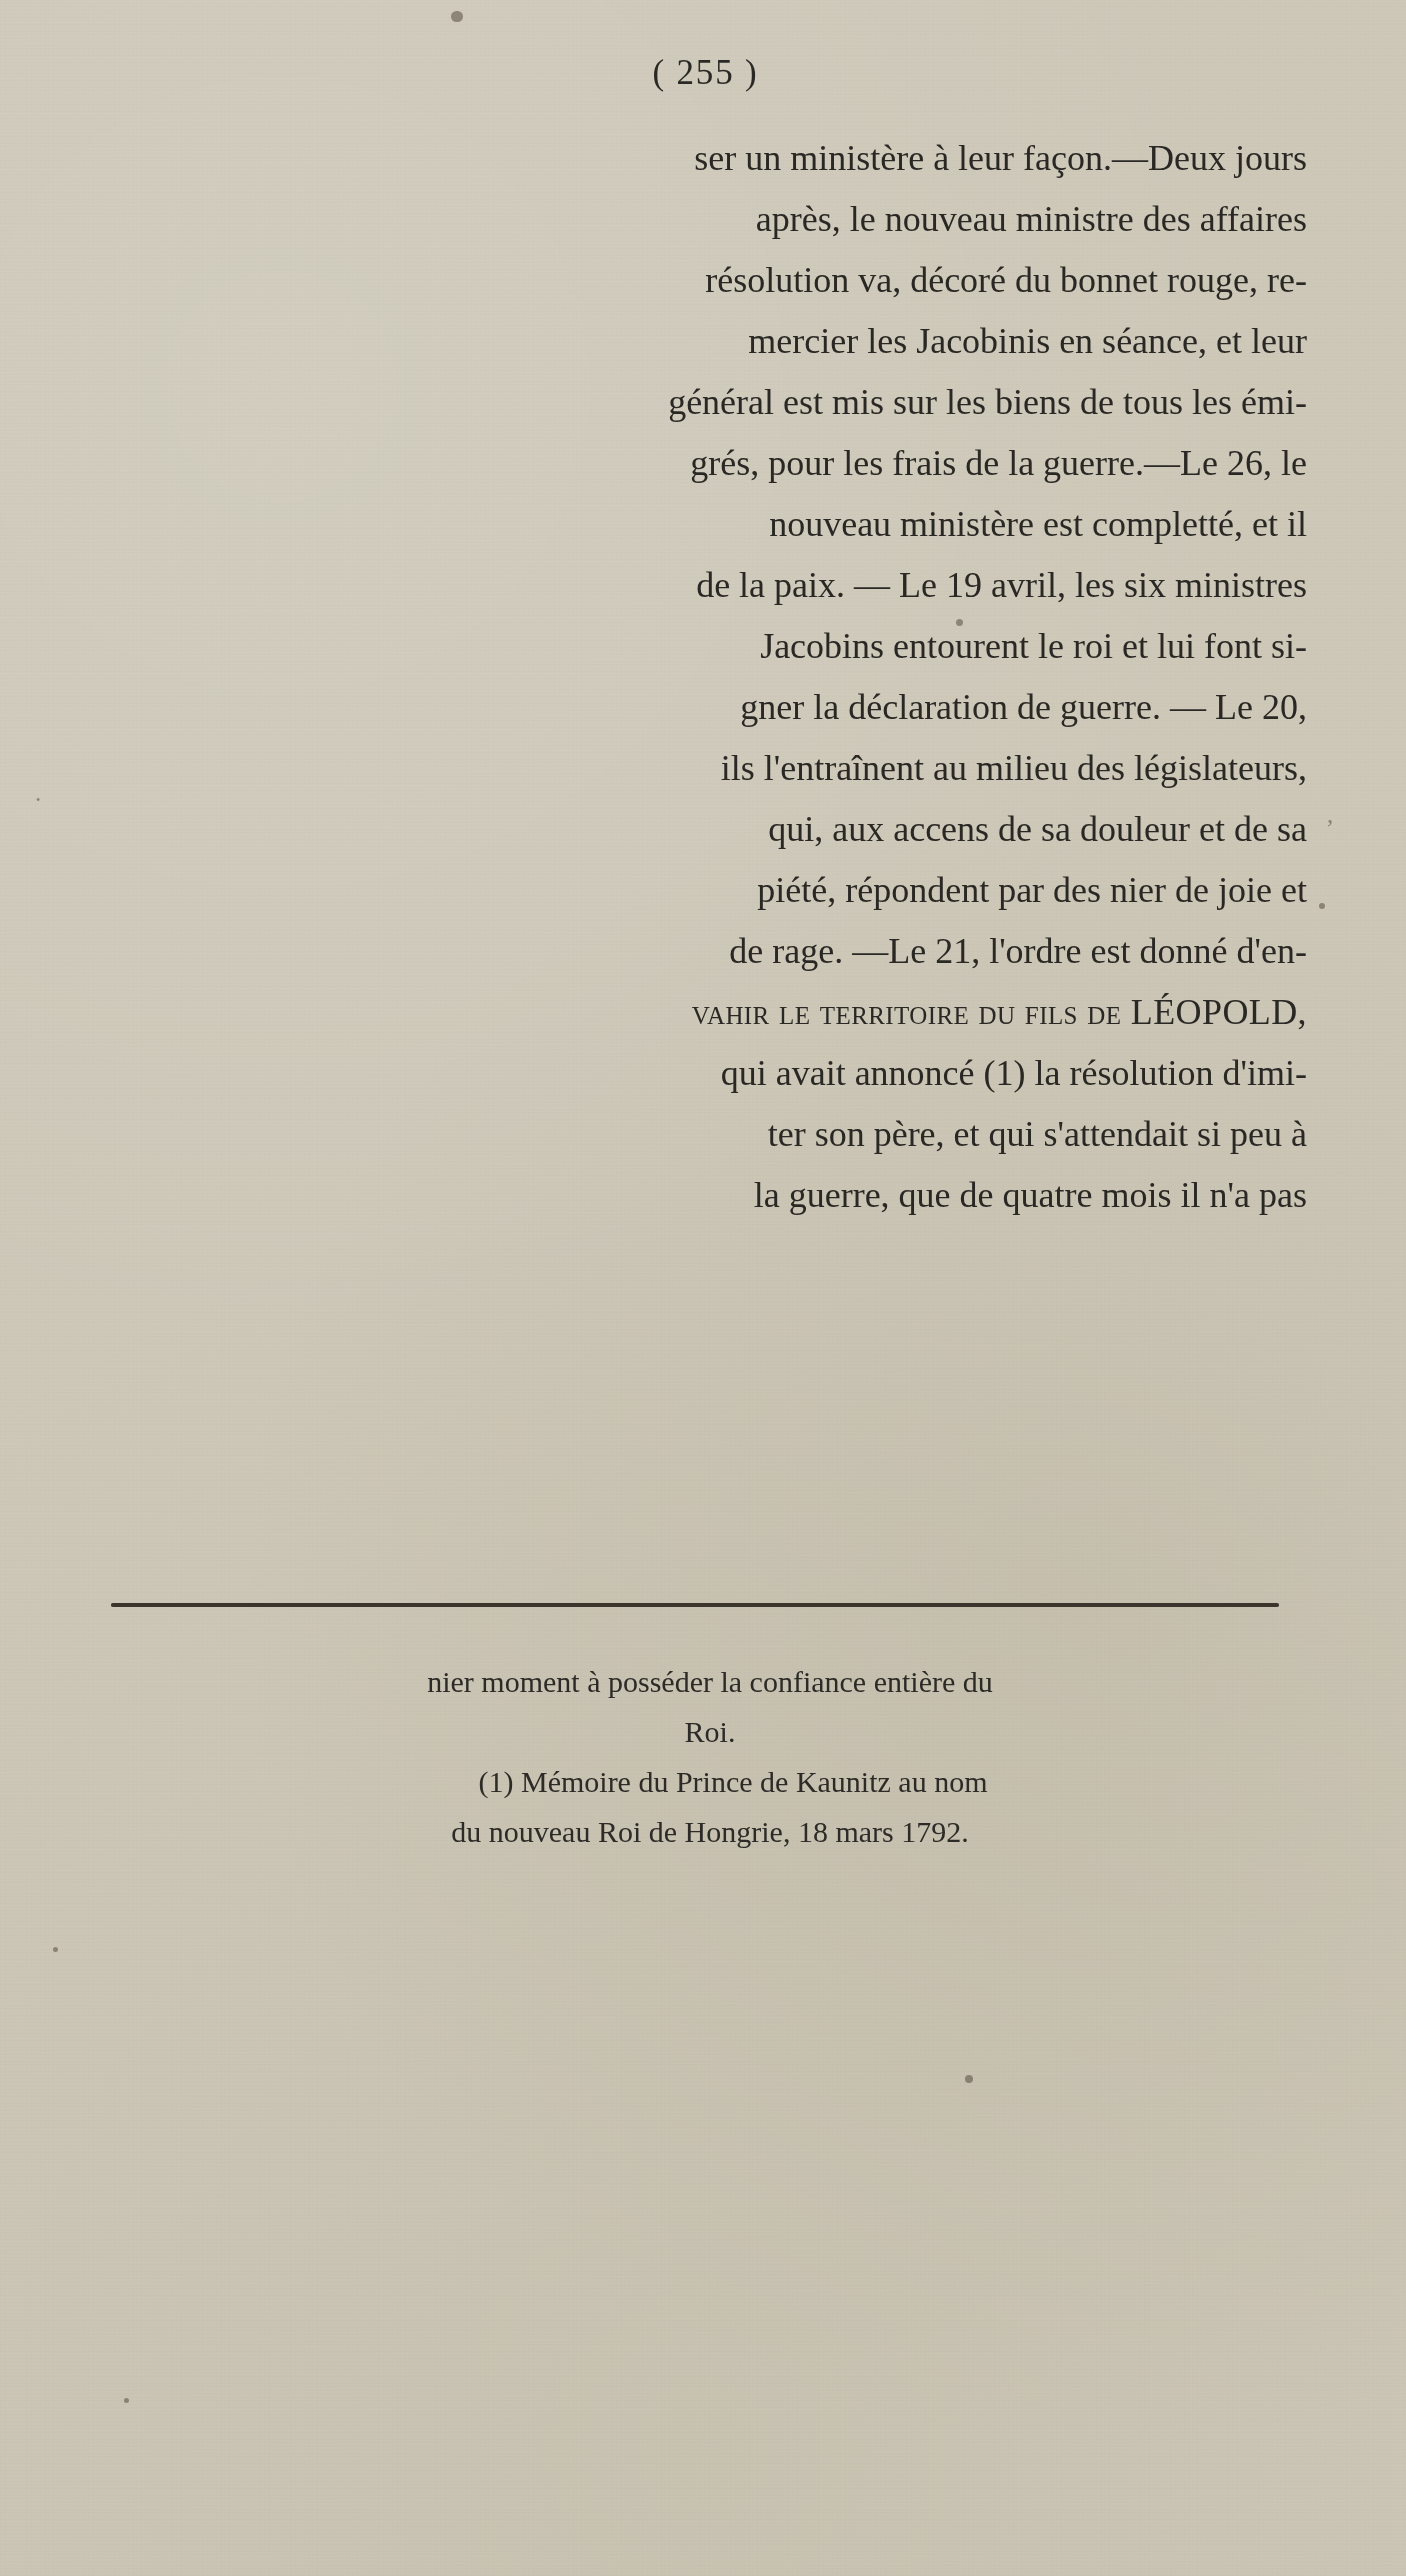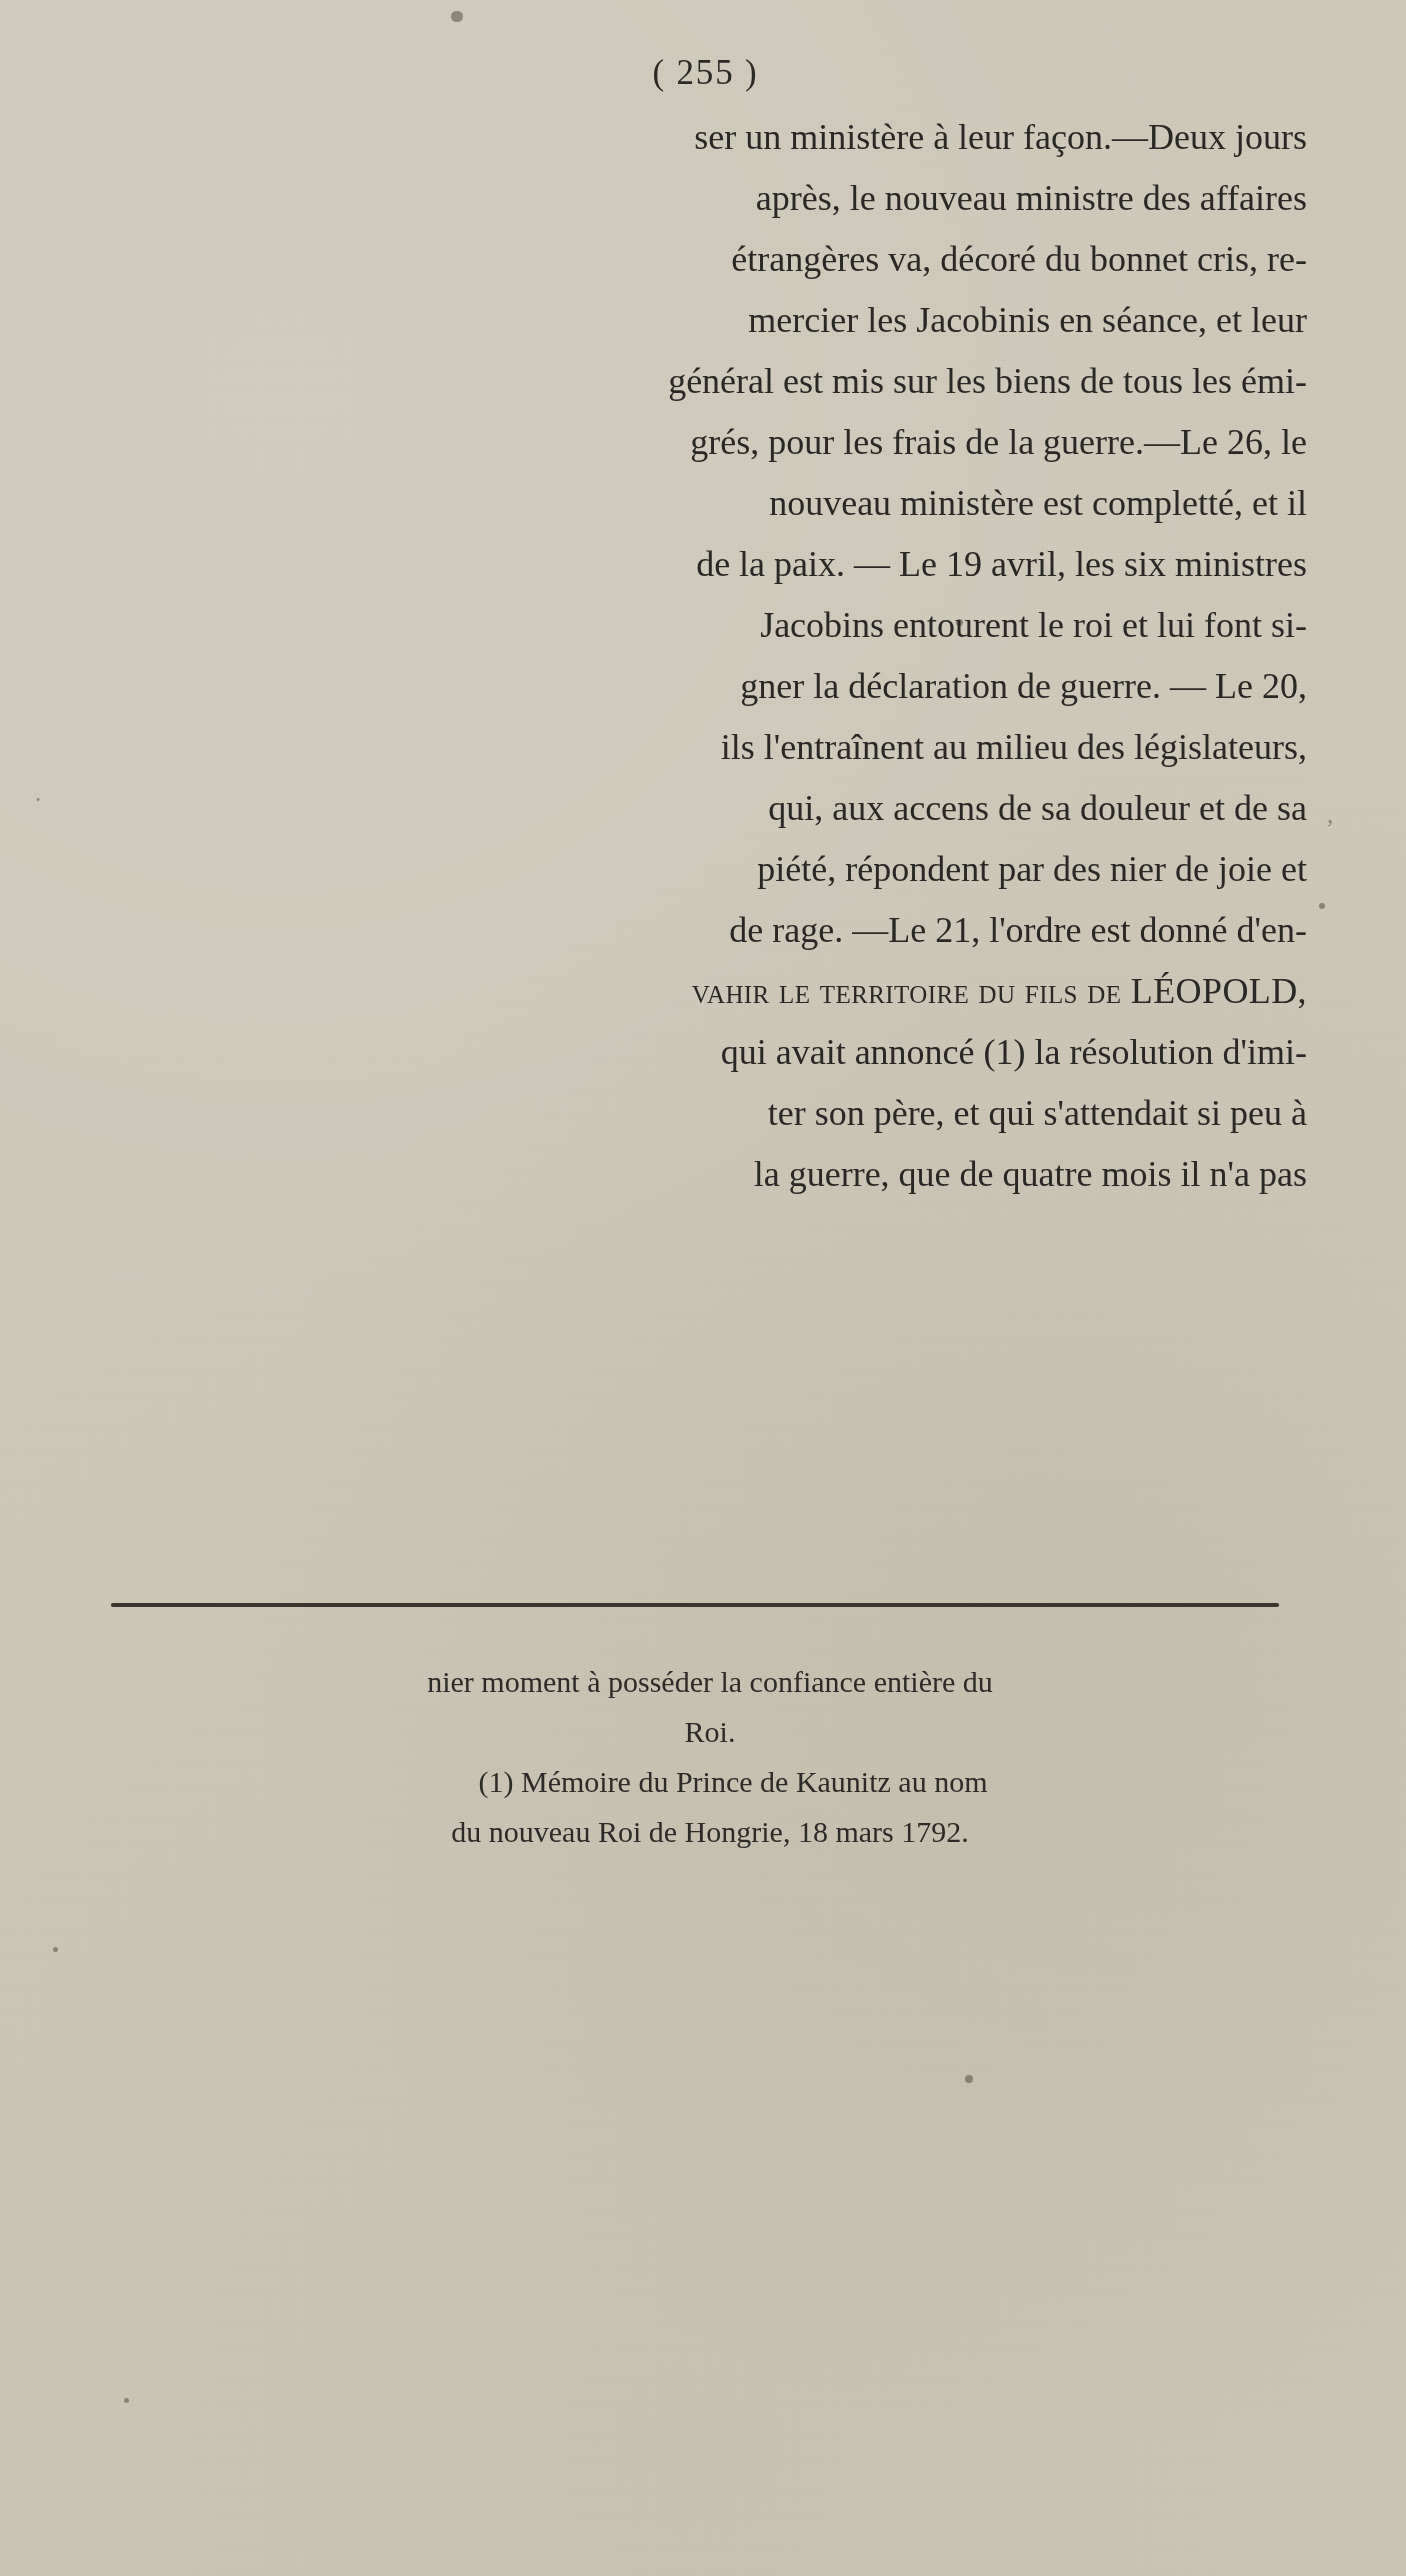--- a/index.html
+++ b/index.html
@@ -39,21 +39,21 @@
     position: absolute;
     left: 104px;
     top: 53px;
     width: 1203px;
   }
 
   .page-number {
     text-align: center;
     font-size: 35px;
     letter-spacing: 1.8px;
-    margin-bottom: 14px;
+    margin-bottom: 35px;
     color: #2b2925;
   }
 
   .body-text {
     font-size: 36px;
     line-height: 61px;
     text-align: right;
     color: #2a2824;
   }
   .body-text .ln {
@@ -117,21 +117,21 @@
   <div class="edge-mark" style="left:1327px; top:801px;">,</div>
   <div class="edge-mark" style="left:35px; top:779px;">.</div>
 
   <div class="textblock">
 
     <div class="page-number">( 255 )</div>
 
     <div class="body-text">
       <span class="ln">ser un ministère à leur façon.—Deux jours</span>
       <span class="ln">après, le nouveau ministre des affaires</span>
-      <span class="ln">étrangères va, décoré du bonnet cris, re-</span>
+      <span class="ln">résolution va, décoré du bonnet rouge, re-</span>
       <span class="ln">mercier les Jacobinis en séance, et leur</span>
       <span class="ln">général est mis sur les biens de tous les émi-</span>
       <span class="ln">grés, pour les frais de la guerre.—Le 26, le</span>
       <span class="ln">nouveau ministère est completté, et il</span>
       <span class="ln">de la paix. — Le 19 avril, les six ministres</span>
       <span class="ln">Jacobins entourent le roi et lui font si-</span>
       <span class="ln">gner la déclaration de guerre. — Le 20,</span>
       <span class="ln">ils l'entraînent au milieu des législateurs,</span>
       <span class="ln">qui, aux accens de sa douleur et de sa</span>
       <span class="ln">piété, répondent par des nier de joie et</span>

